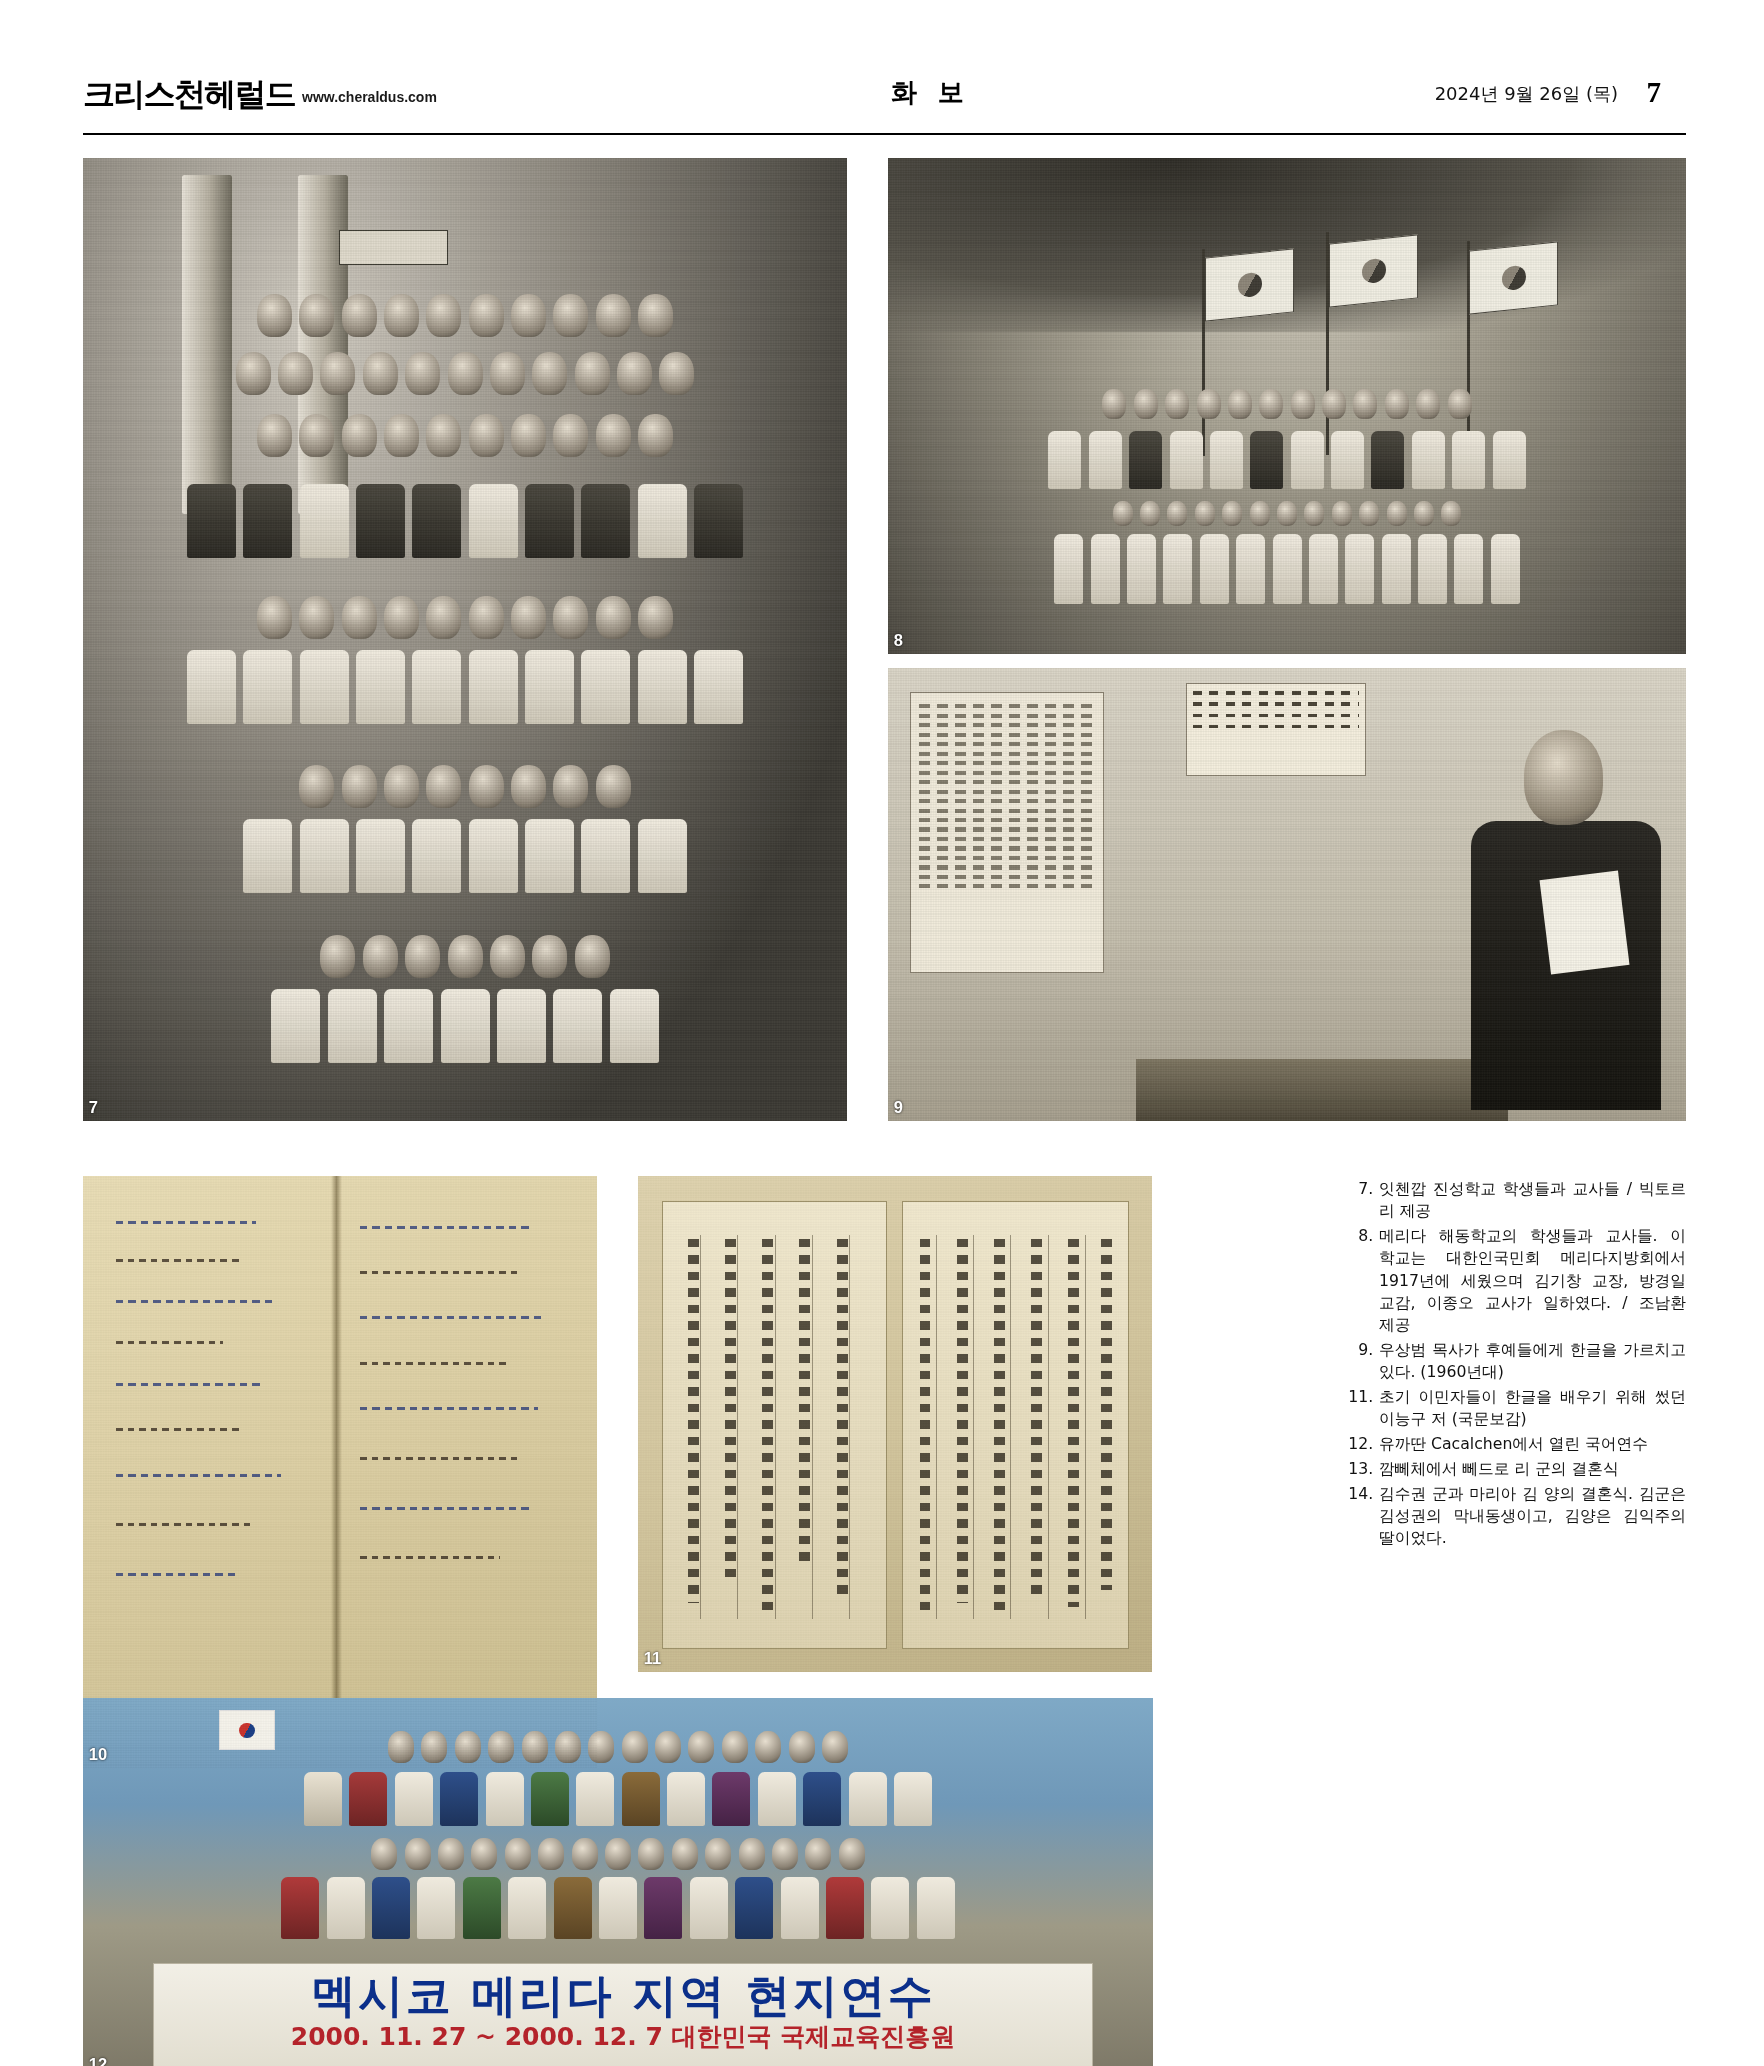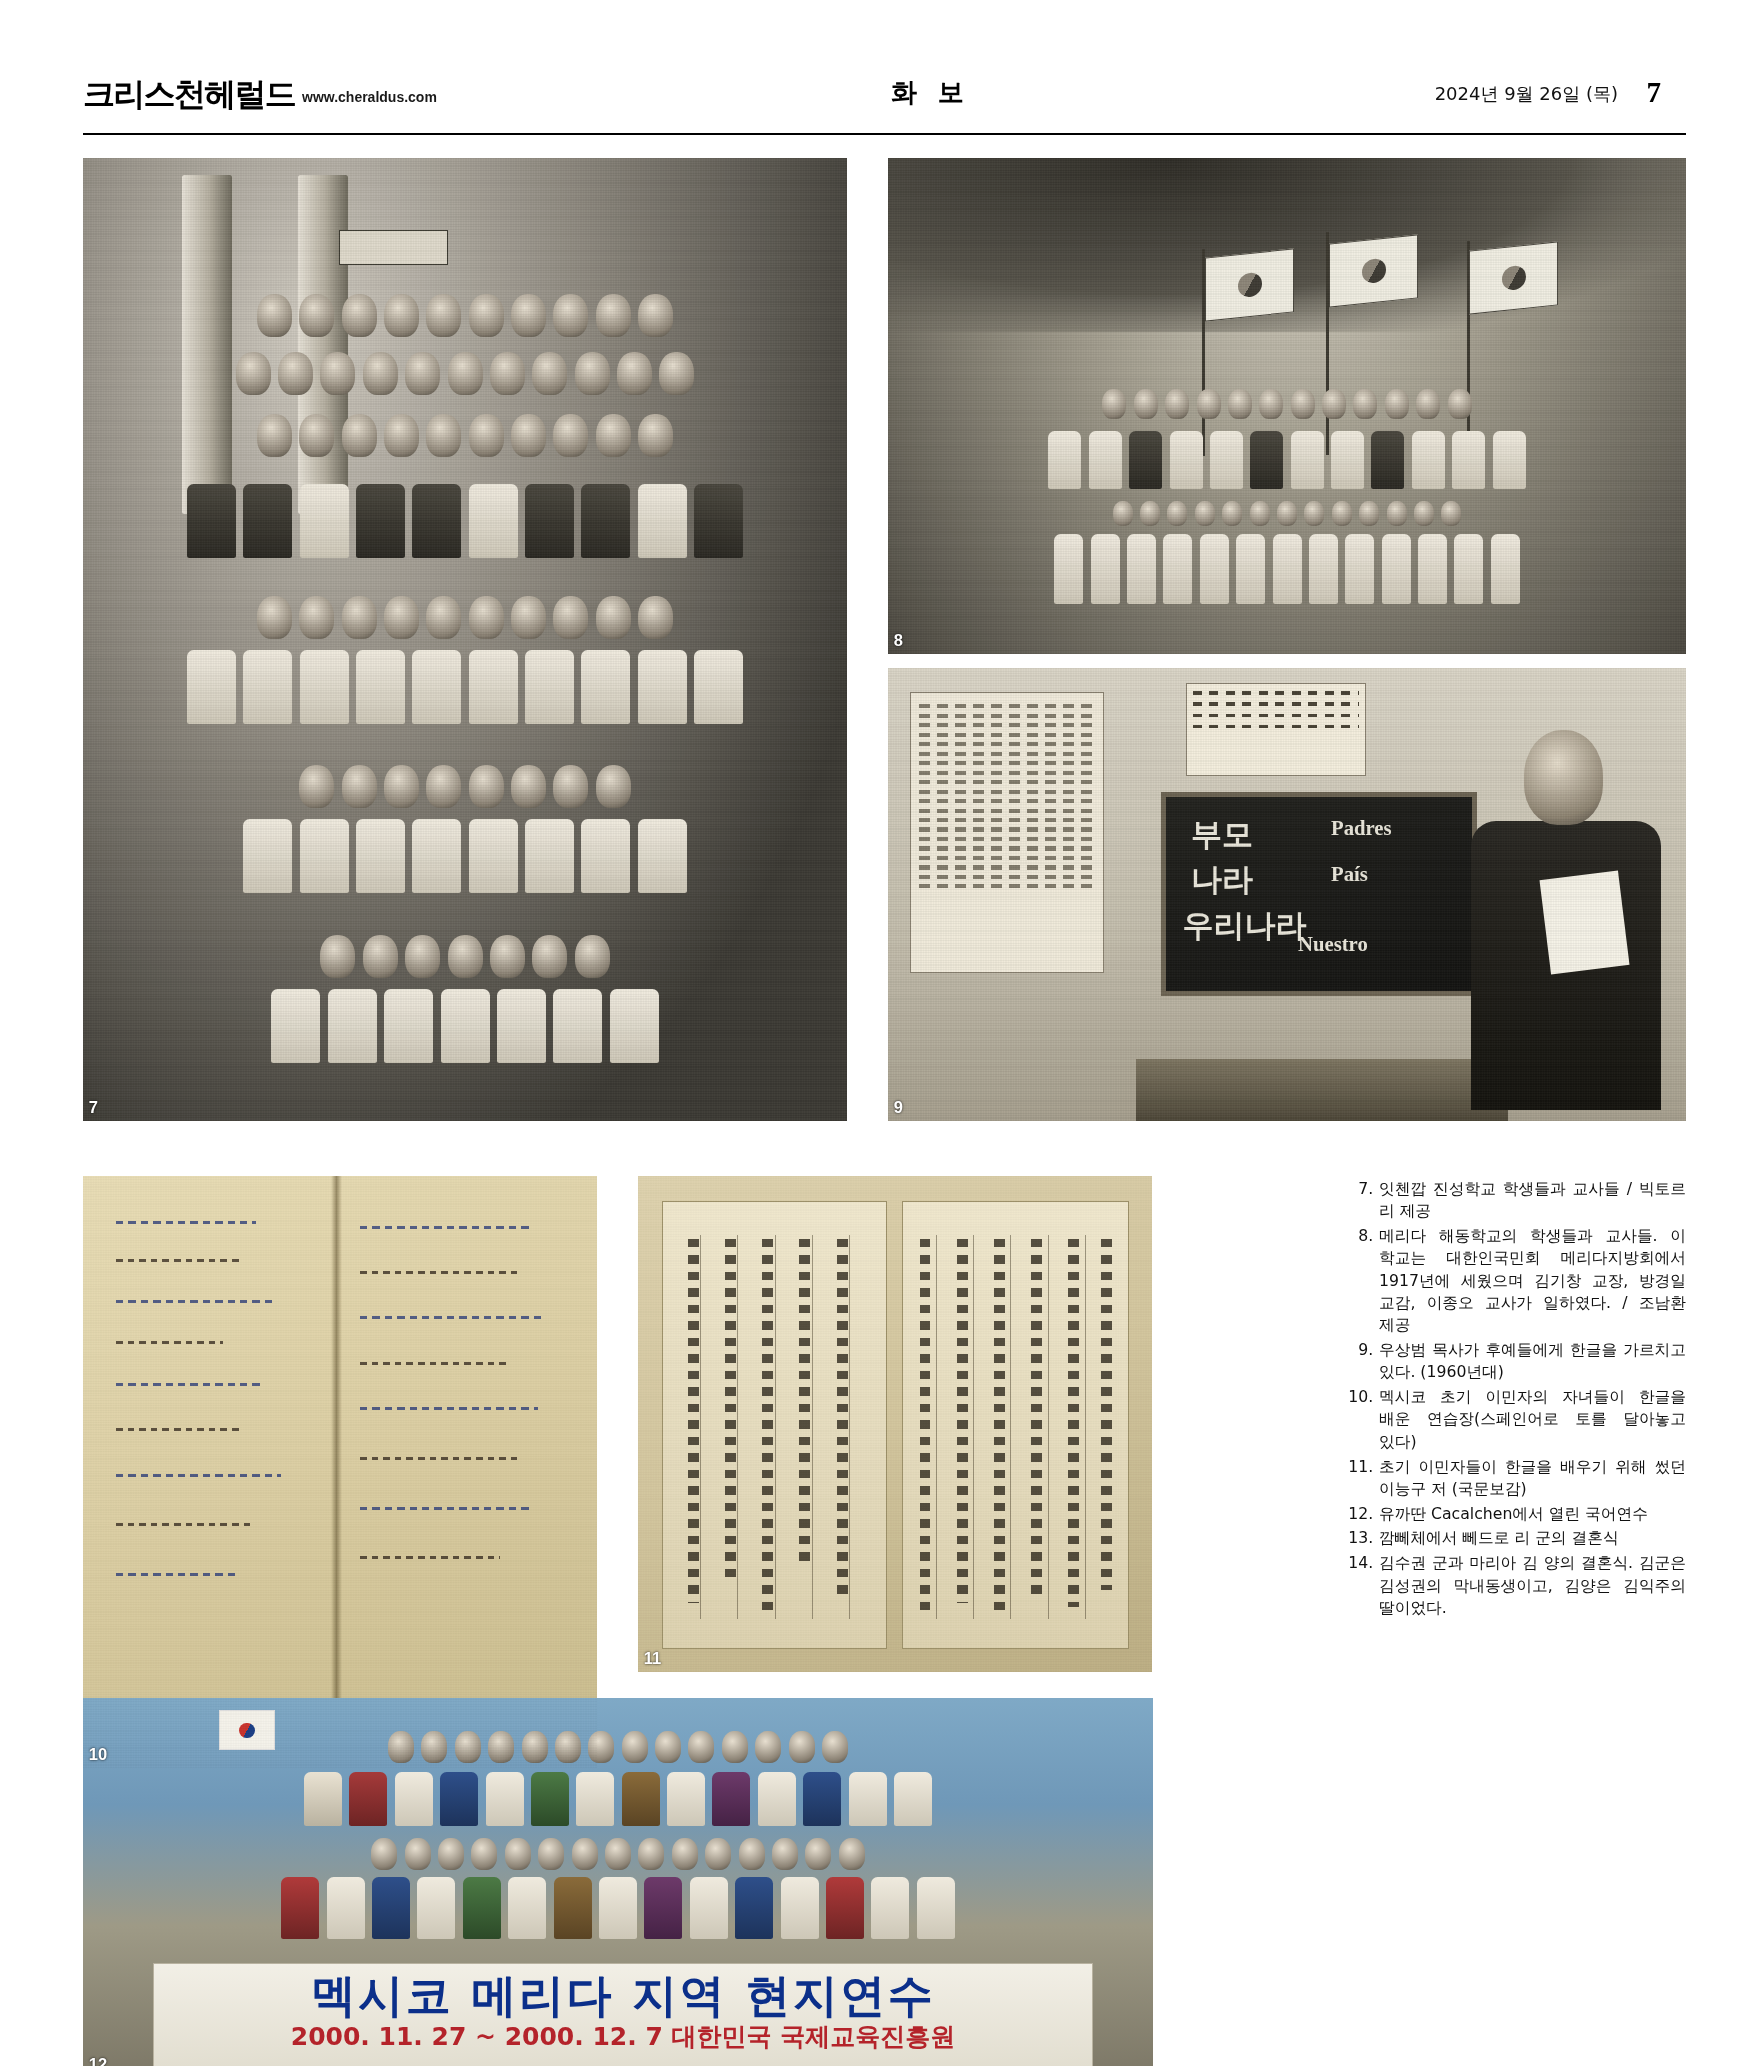--- a/index.html
+++ b/index.html
@@ -610,28 +610,20 @@
       <div class="ln"></div>
         <div class="ln"></div>
         <div class="ln"></div>
         <div class="ln"></div>
     </div>
     <div class="poster">
       <div class="ln"></div>
         <div class="ln"></div>
         <div class="ln"></div>
         <div class="ln"></div>
-    </div>
-    <div class="blackboard">
-      <div class="bb-text" style="left:25px; top:16.5px; font-size:31px;">부모</div>
-      <div class="bb-text" style="left:25px; top:62px; font-size:31px;">나라</div>
-      <div class="bb-text" style="left:16.5px; top:108px; font-size:31px;">우리나라</div>
-      <div class="bb-text" style="left:165px; top:20px; font-size:20.7px; font-family:'Liberation Serif',serif;">Padres</div>
-      <div class="bb-text" style="left:165px; top:66px; font-size:20.7px; font-family:'Liberation Serif',serif;">País</div>
-      <div class="bb-text" style="left:132px; top:136px; font-size:20.7px; font-family:'Liberation Serif',serif;">Nuestro</div>
     </div>
     <div class="desk"></div>
     <div class="teacher-body"></div>
     <div class="teacher-head"></div>
     <div class="paper"></div>
     <div class="grain"></div>
     <div class="num">9</div>
   </div>
 
   <div class="photo" id="photo10">
@@ -771,24 +763,20 @@
     </div>
     <div class="cap">
       <div class="n">8.</div>
       <div class="t">메리다 해동학교의 학생들과 교사들. 이 학교는 대한인국민회 메리다지방회에서 1917년에 세웠으며 김기창 교장, 방경일 교감, 이종오 교사가 일하였다. / 조남환 제공</div>
     </div>
     <div class="cap">
       <div class="n">9.</div>
       <div class="t">우상범 목사가 후예들에게 한글을 가르치고 있다. (1960년대)</div>
     </div>
     <div class="cap">
-      <div class="n">10.</div>
-      <div class="t">멕시코 초기 이민자의 자녀들이 한글을 배운 연습장(스페인어로 토를 달아놓고 있다)</div>
-    </div>
-    <div class="cap">
       <div class="n">11.</div>
       <div class="t">초기 이민자들이 한글을 배우기 위해 썼던 이능구 저 (국문보감)</div>
     </div>
     <div class="cap">
       <div class="n">12.</div>
       <div class="t">유까딴 Cacalchen에서 열린 국어연수</div>
     </div>
     <div class="cap">
       <div class="n">13.</div>
       <div class="t">깜뻬체에서 뻬드로 리 군의 결혼식</div>

